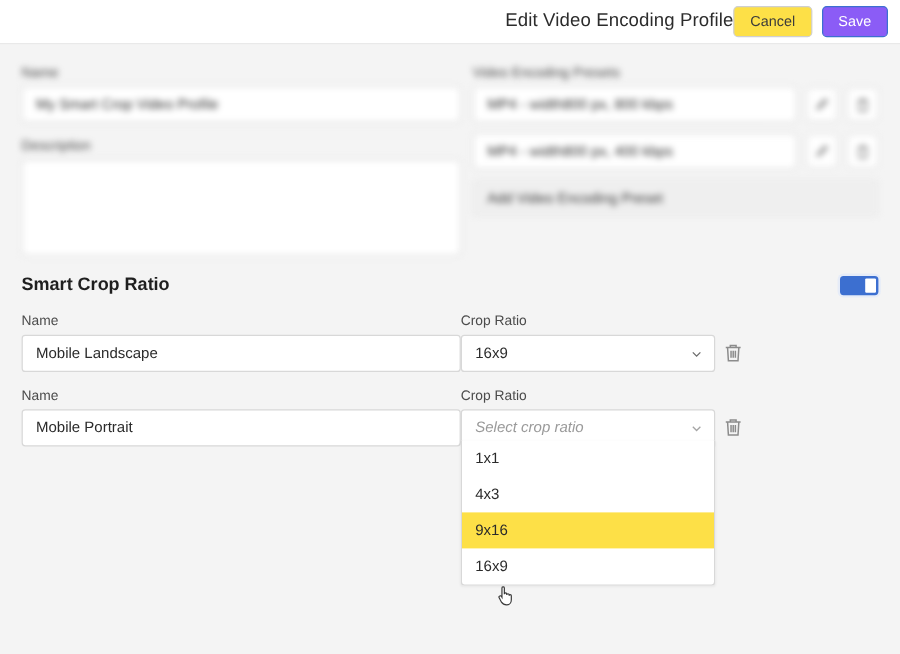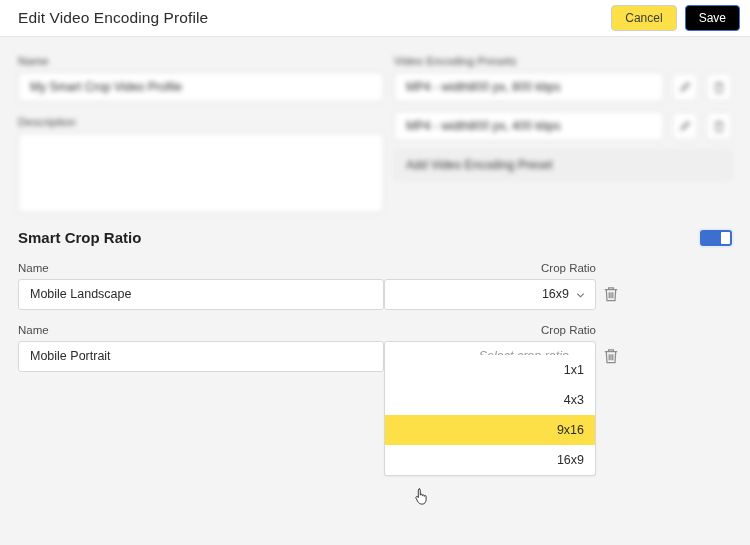--- a/index.html
+++ b/index.html
@@ -26,40 +26,41 @@
     align-items: center;
     padding: 0 10px 0 18px;
     border-bottom: 1px solid #e4e4e4;
   }
   .header-title {
     font-size: 15.5px;
     color: #2c2c2c;
     font-weight: 400;
     letter-spacing: .1px;
     flex: 1;
+    text-align: right;
   }
   .header-actions { display: flex; align-items: center; gap: 8px; }
 
   .btn {
     font-family: "Liberation Sans", sans-serif;
     font-size: 12px;
     height: 26px;
     padding: 0 13px;
     border-radius: 4px;
     cursor: pointer;
     line-height: 24px;
     white-space: nowrap;
   }
   .btn-cancel {
     background: #fde047;
     border: 1px solid #cfcfcf;
     color: #3b3b3b;
   }
   .btn-save {
-    background: #000000;
+    background: #8b5cf6;
     border: 1px solid #3c6fd0;
     color: #ffffff;
   }
 
   
   .content {
     position: absolute;
     top: 37px; left: 0; right: 0; bottom: 0;
     background: #f4f4f4;
     overflow: hidden;
@@ -166,21 +167,21 @@
     background: #ffffff;
     border-radius: 1px;
   }
 
   .ratio-row {
     display: flex;
     align-items: flex-end;
     margin-bottom: 14px;
   }
   .ratio-name { width: 366px; flex: none; }
-  .ratio-crop { width: 212px; flex: none; position: relative; text-align: right; }
+  .ratio-crop { width: 212px; flex: none; position: relative; }
 
   .ctl-label {
     font-size: 11.5px;
     color: #4b4b4b;
     margin-bottom: 5px;
     display: block;
   }
   .text-input {
     background: #ffffff;
     border: 1px solid #d8d8d8;
@@ -229,21 +230,21 @@
     align-items: center;
     justify-content: center;
     cursor: pointer;
     flex: none;
     margin-left: 4px;
   }
 
   
   .dropdown {
     position: absolute;
-    top: 31px; left: 0;
+    top: 43px; left: 0;
     width: 100%;
     background: #ffffff;
     border: 1px solid #d8d8d8;
     border-top: none;
     border-radius: 0 0 3px 3px;
     z-index: 20;
     box-shadow: 0 1px 2px rgba(0,0,0,.05);
   }
   .dd-item {
     height: 30px;

